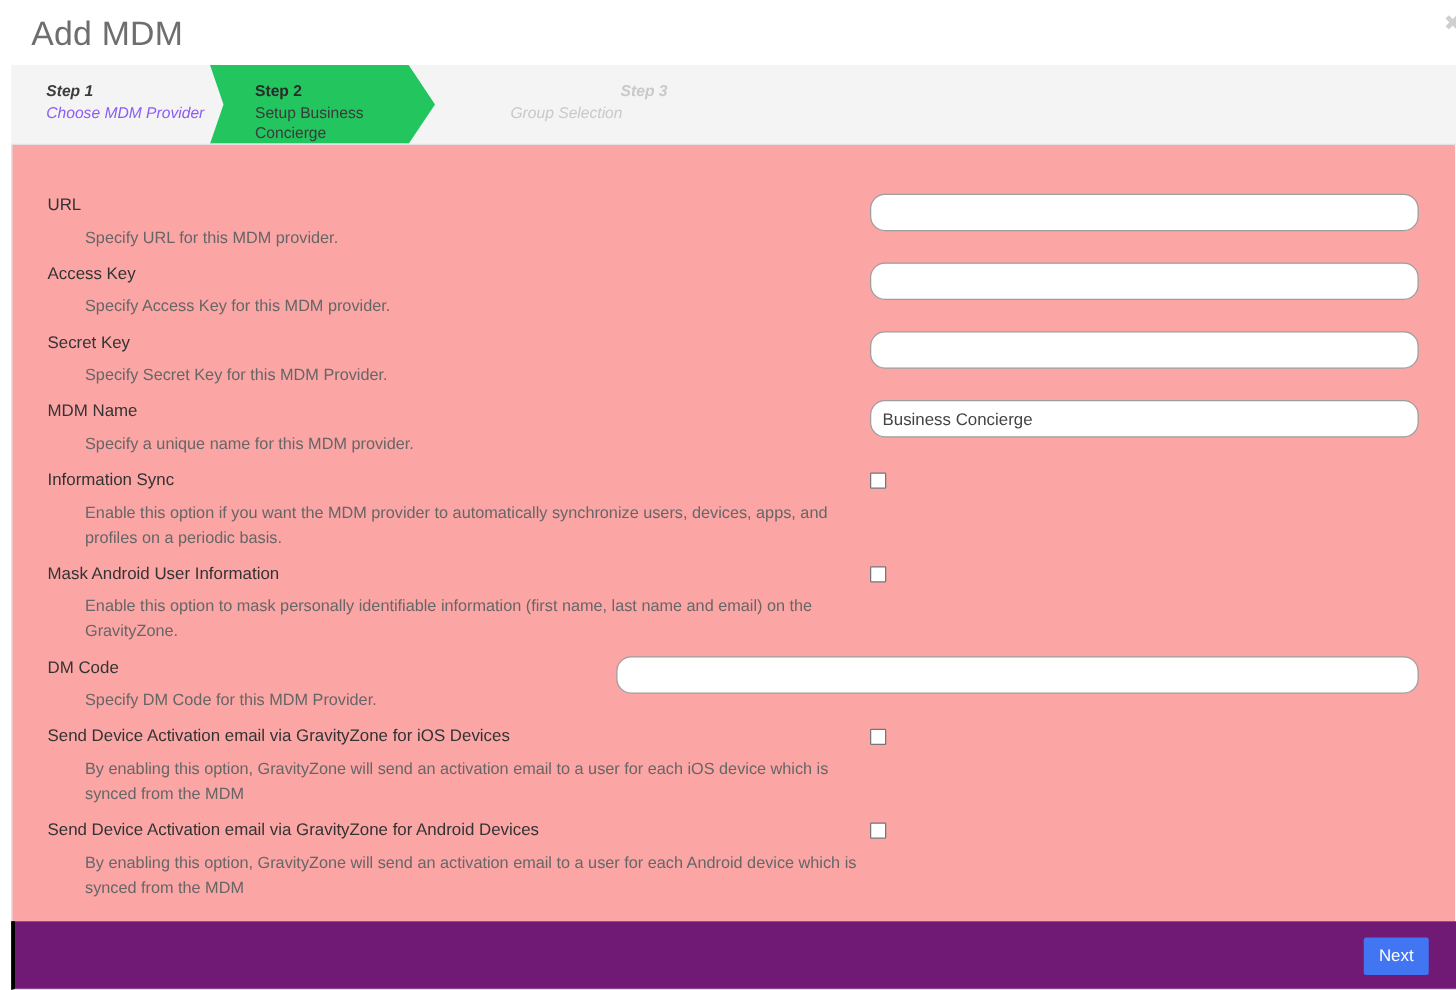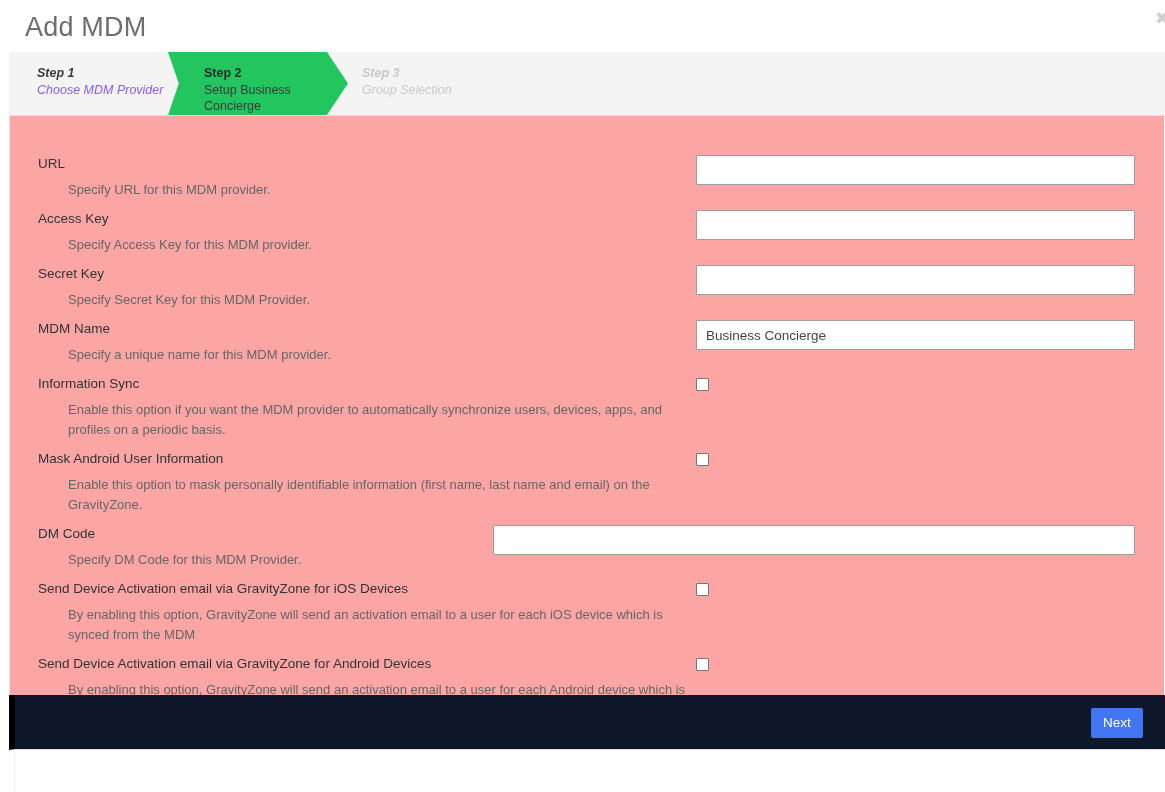--- a/index.html
+++ b/index.html
@@ -82,21 +82,21 @@
   }
   .step-sub {
     font-size: 12.5px;
     font-weight: normal;
     color: #8b5cf6;
     line-height: 16px;
     max-width: 150px;
   }
 
   #step-1 { left: 0px;  width: 160px; }
-  #step-3 { left: 325px; width: 200px; }
+  #step-3 { left: 325px; width: 200px; text-align: right; }
 
   #step-3 .step-title, #step-3 .step-sub { color: #c9c9c9; }
 
   
   .step-active {
     position: absolute;
     left: 159px;
     top: 0;
     width: 180px;
     height: 63px;
@@ -146,21 +146,21 @@
   .f-input {
     position: absolute;
     height: 30px;
     border: 1px solid #9d9d9d;
     background: #ffffff;
     font-family: "Liberation Sans", sans-serif;
     font-size: 13.5px;
     color: #444444;
     padding: 0 9px;
     outline: none;
-    border-radius: 1px;
+    border-radius: 12px;
   }
   .f-input.wide { left: 686px; width: 439px; }
   .f-input.xwide { left: 483px; width: 642px; }
 
   .f-check {
     position: absolute;
     left: 686px;
     width: 13px;
     height: 13px;
     border: 1px solid #767676;
@@ -170,25 +170,25 @@
     margin: 0;
     padding: 0;
     -webkit-appearance: none;
     appearance: none;
   }
 
   
   .footer {
     position: absolute;
     left: 9px;
-    top: 695px;
+    top: 737px;
     width: 1156px;
     height: 55px;
-    background: #0f172a;
-    border-left: 6px solid #000000;
+    background: #701a75;
+    border-left: 3px solid #000000;
     border-bottom: 1px solid #dcdcdc;
   }
   .next-btn {
     position: absolute;
     right: 22px;
     top: 13px;
     width: 52px;
     height: 30px;
     background: #4175f2;
     color: #ffffff;

